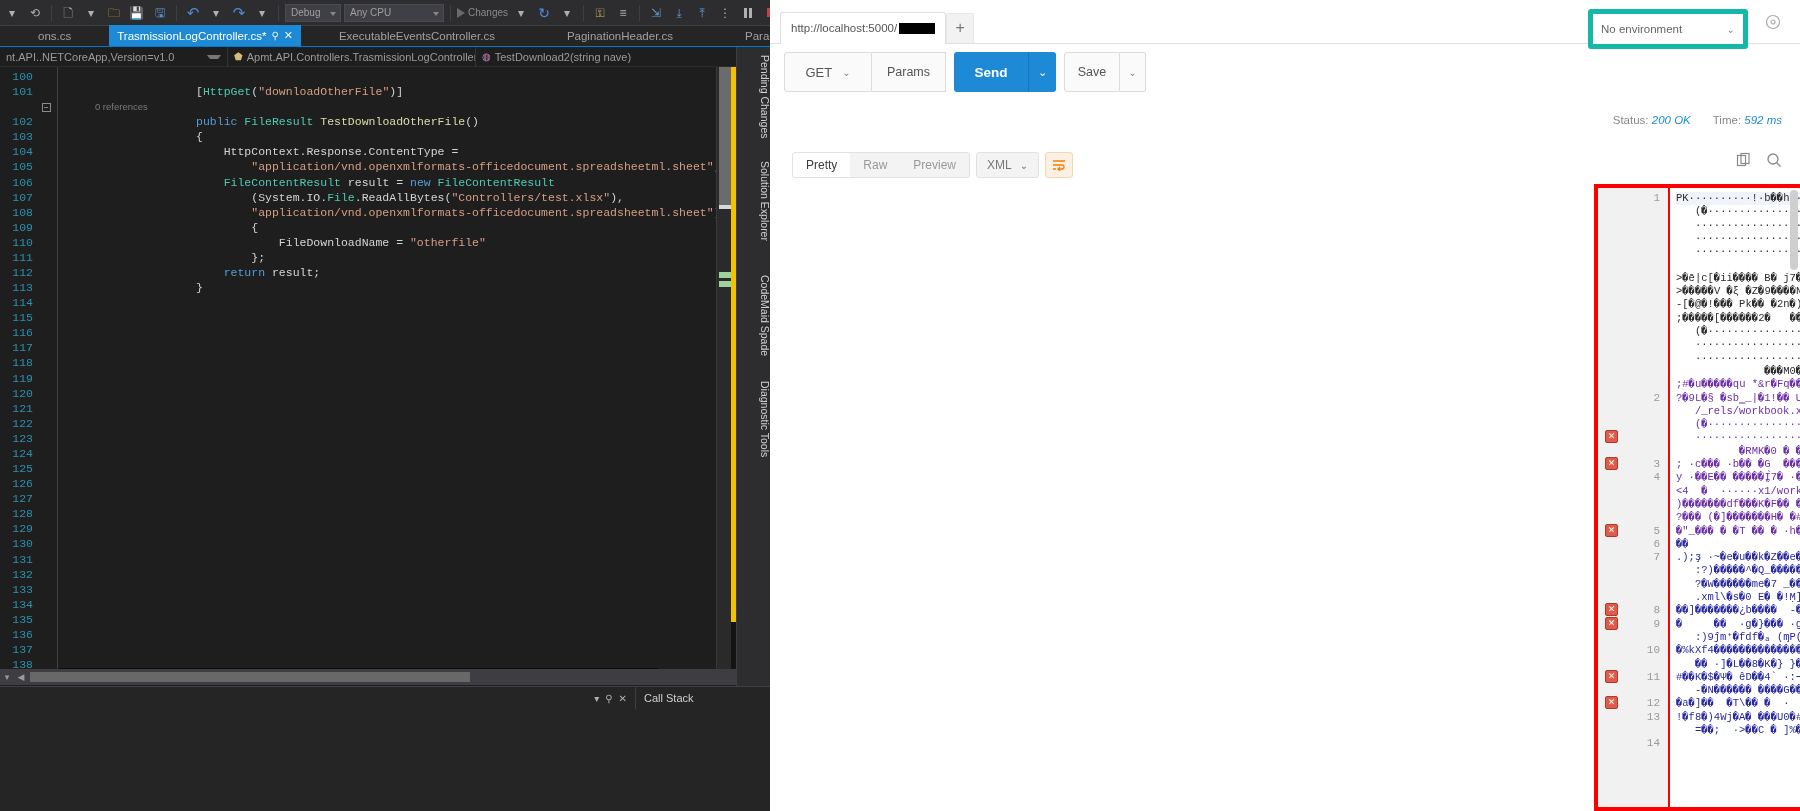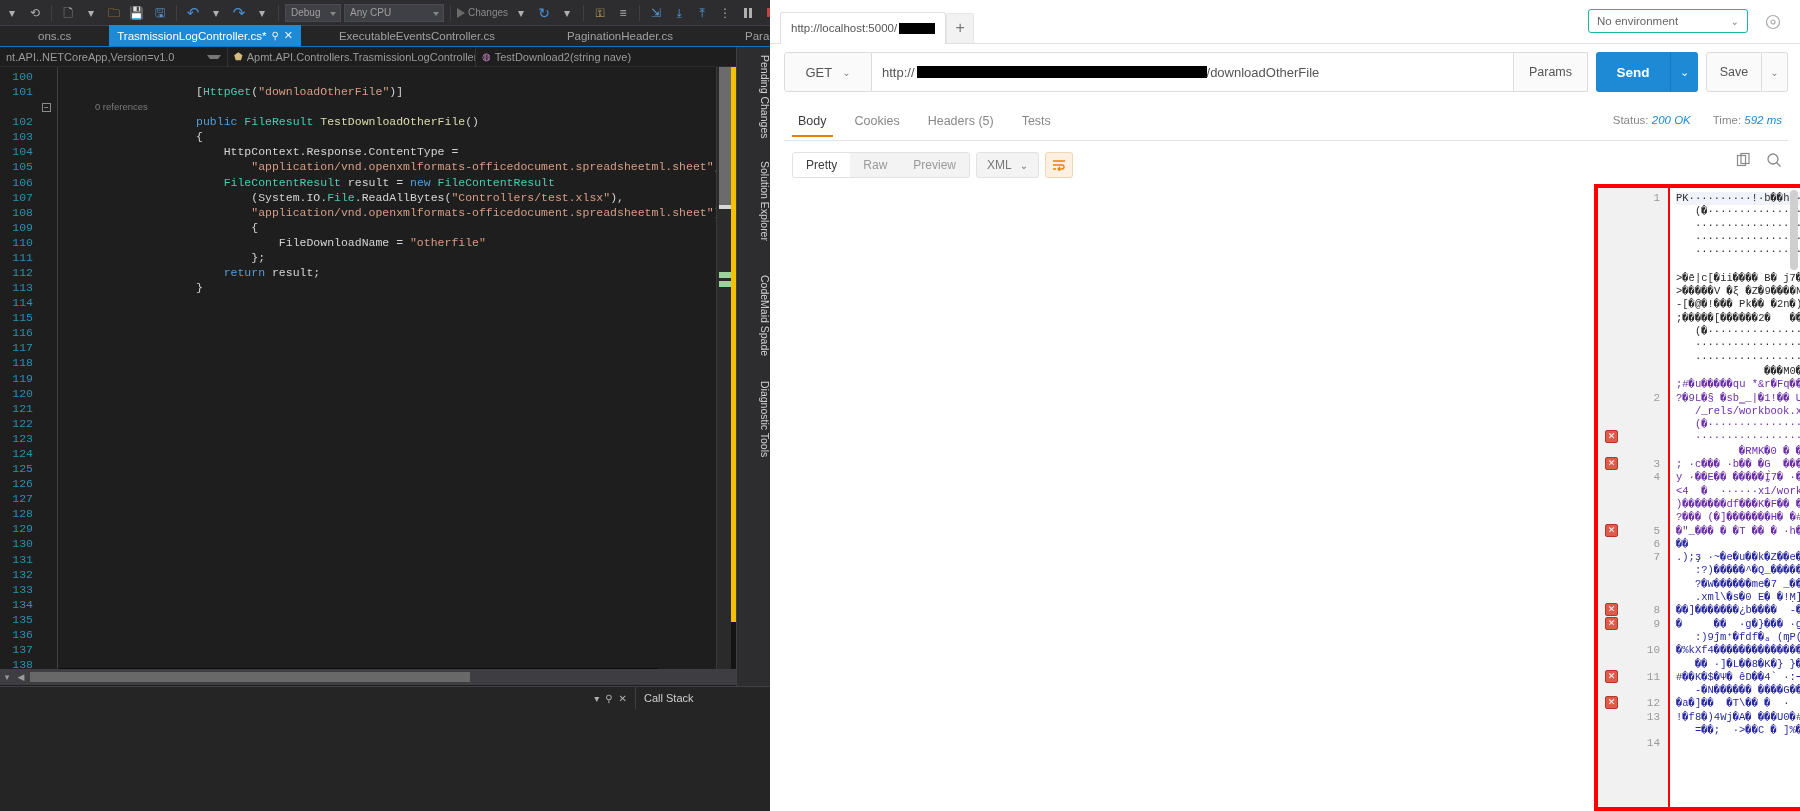--- a/index.html
+++ b/index.html
@@ -168,22 +168,22 @@
     display: flex; align-items: center; padding: 0 10px; color: #555;
     font-size: 11.5px; margin-top: 12px;
   }
   .pm-redact { display: inline-block; background: #000; height: 11px; margin-left: 2px; vertical-align: -1px; }
   .pm-plus {
     width: 28px; height: 30px; display: flex; align-items: center; justify-content: center;
     color: #777; font-size: 16px; background: #f2f2f2; border: 1px solid #e6e6e6;
     border-bottom: none; margin-top: 12px; border-radius: 2px 2px 0 0;
   }
   .pm-env {
-    position: absolute; right: 52px; top: 9px; width: 160px; height: 24px;
-    border: 1px solid #14b8a6; border-radius: 3px; color: #666;
+    position: absolute; right: 52px; top: 9px; width: 160px; height: 40px;
+    border: 5px solid #14b8a6; border-radius: 3px; color: #666;
     display: flex; align-items: center; padding: 0 8px; font-size: 11.5px;
     background: #fff;
   }
   .pm-env .chev { margin-left: auto; color: #888; font-size: 10px; }
   .pm-eye {
     position: absolute; right: 14px; top: 9px; width: 26px; height: 26px;
     display: flex; align-items: center; justify-content: center; color: #999; font-size: 15px;
   }
 
   
@@ -486,38 +486,27 @@
           <circle cx="8" cy="8" r="2" fill="none" stroke="#aaa" stroke-width="1.2"></circle>
         </svg>
       </div>
     </div>
 
     <div class="pm-urlrow">
       <div class="u-method">
         <span>GET</span>
         <span style="font-size:10px;color:#888">⌄</span>
       </div>
-      <div class="u-url">
-        <span>http://</span>
-        <span class="pm-redact" style="width:290px;height:12px"></span>
-        <span>/downloadOtherFile</span>
-      </div>
       <div class="u-params">Params</div>
       <div class="u-send">Send</div>
       <div class="u-send-c">⌄</div>
       <div class="u-save">Save</div>
       <div class="u-save-c">⌄</div>
     </div>
 
-    <div class="pm-restabs">
-      <div class="rt active">Body</div>
-      <div class="rt">Cookies</div>
-      <div class="rt">Headers (5)</div>
-      <div class="rt">Tests</div>
-    </div>
 
     <div class="pm-status">
       <span>
         <span>Status:</span>
         <b>200 OK</b>
       </span>
       <span>
         <span>Time:</span>
         <b>592 ms</b>
       </span>

